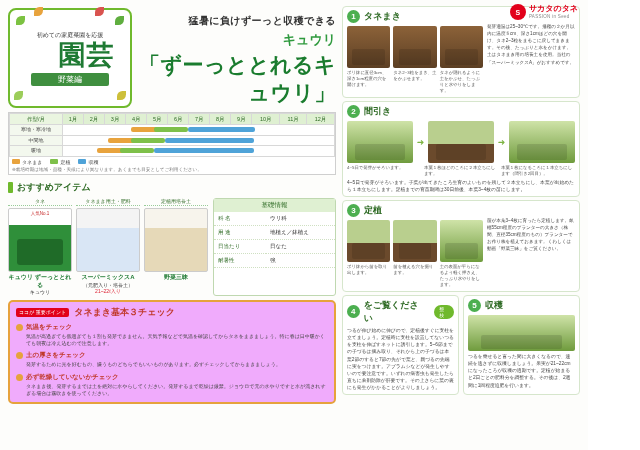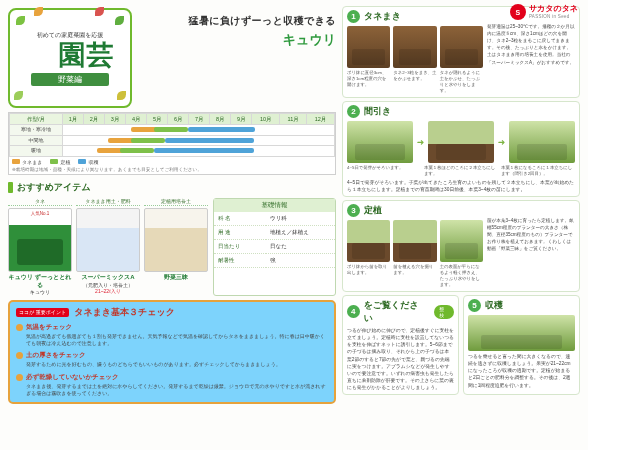--- a/index.html
+++ b/index.html
@@ -87,21 +87,21 @@
   .itemcap b{display:block;color:#1f7a33;font-size:6px;}
   .itemprice{font-size:5px;color:#d23;}
 
   .basic{width:140px;border:1px solid #bfd8b0;border-radius:3px;background:#fff;}
   .basic .bh{background:#dff0d2;color:#2f6b25;font-size:6.5px;text-align:center;padding:2px 0;}
   .basic table{border-collapse:collapse;width:100%;font-size:5.5px;}
   .basic td{border-bottom:1px dotted #cfe0c2;padding:3px 4px;}
   .basic td.k{width:44px;color:#2f6b25;}
 
   
-  .checkbox{border:2px solid #e6a23c;border-radius:5px;background:#7dd3fc;padding:4px 6px 5px;}
+  .checkbox{border:2px solid #e6a23c;border-radius:5px;background:#f0abfc;padding:4px 6px 5px;}
   .chead{display:flex;align-items:center;gap:5px;}
   .chead .imp{background:#e2001a;color:#fff;font-size:5px;padding:2px 3px;border-radius:2px;line-height:1.1;text-align:center;}
   .chead .ct{font-size:9px;font-weight:bold;color:#c0392b;}
   .citem{margin-top:4px;}
   .ct2{font-size:6.5px;color:#c0392b;font-weight:bold;display:flex;align-items:center;gap:3px;}
   .dot{width:7px;height:7px;border-radius:50%;background:#e6a23c;display:inline-block;}
   .cb{font-size:5px;color:#444;line-height:1.45;margin-top:1px;padding-left:10px;}
 
   
   .step{border:1px solid #d6e6cc;border-radius:4px;background:#fff;padding:3px 4px;}
@@ -155,20 +155,21 @@
           <div class="logo-pre">初めての家庭菜園を応援</div>
           <div class="logo-main">
             <span>園芸</span>
           </div>
           <div class="logo-tag">野菜編</div>
         </div>
 
         <div class="titlebox">
           <div class="t-sub">猛暑に負けずーっと収穫できる</div>
           <div class="t-green">キュウリ</div>
+          <div class="t-main">「ずーっととれるキュウリ」</div>
         </div>
       </div>
 
       <div class="cal">
         <table>
           <thead>
             <tr>
               <th class="rowhead">作型/月</th>
               <th>1月</th>
               <th>2月</th>

